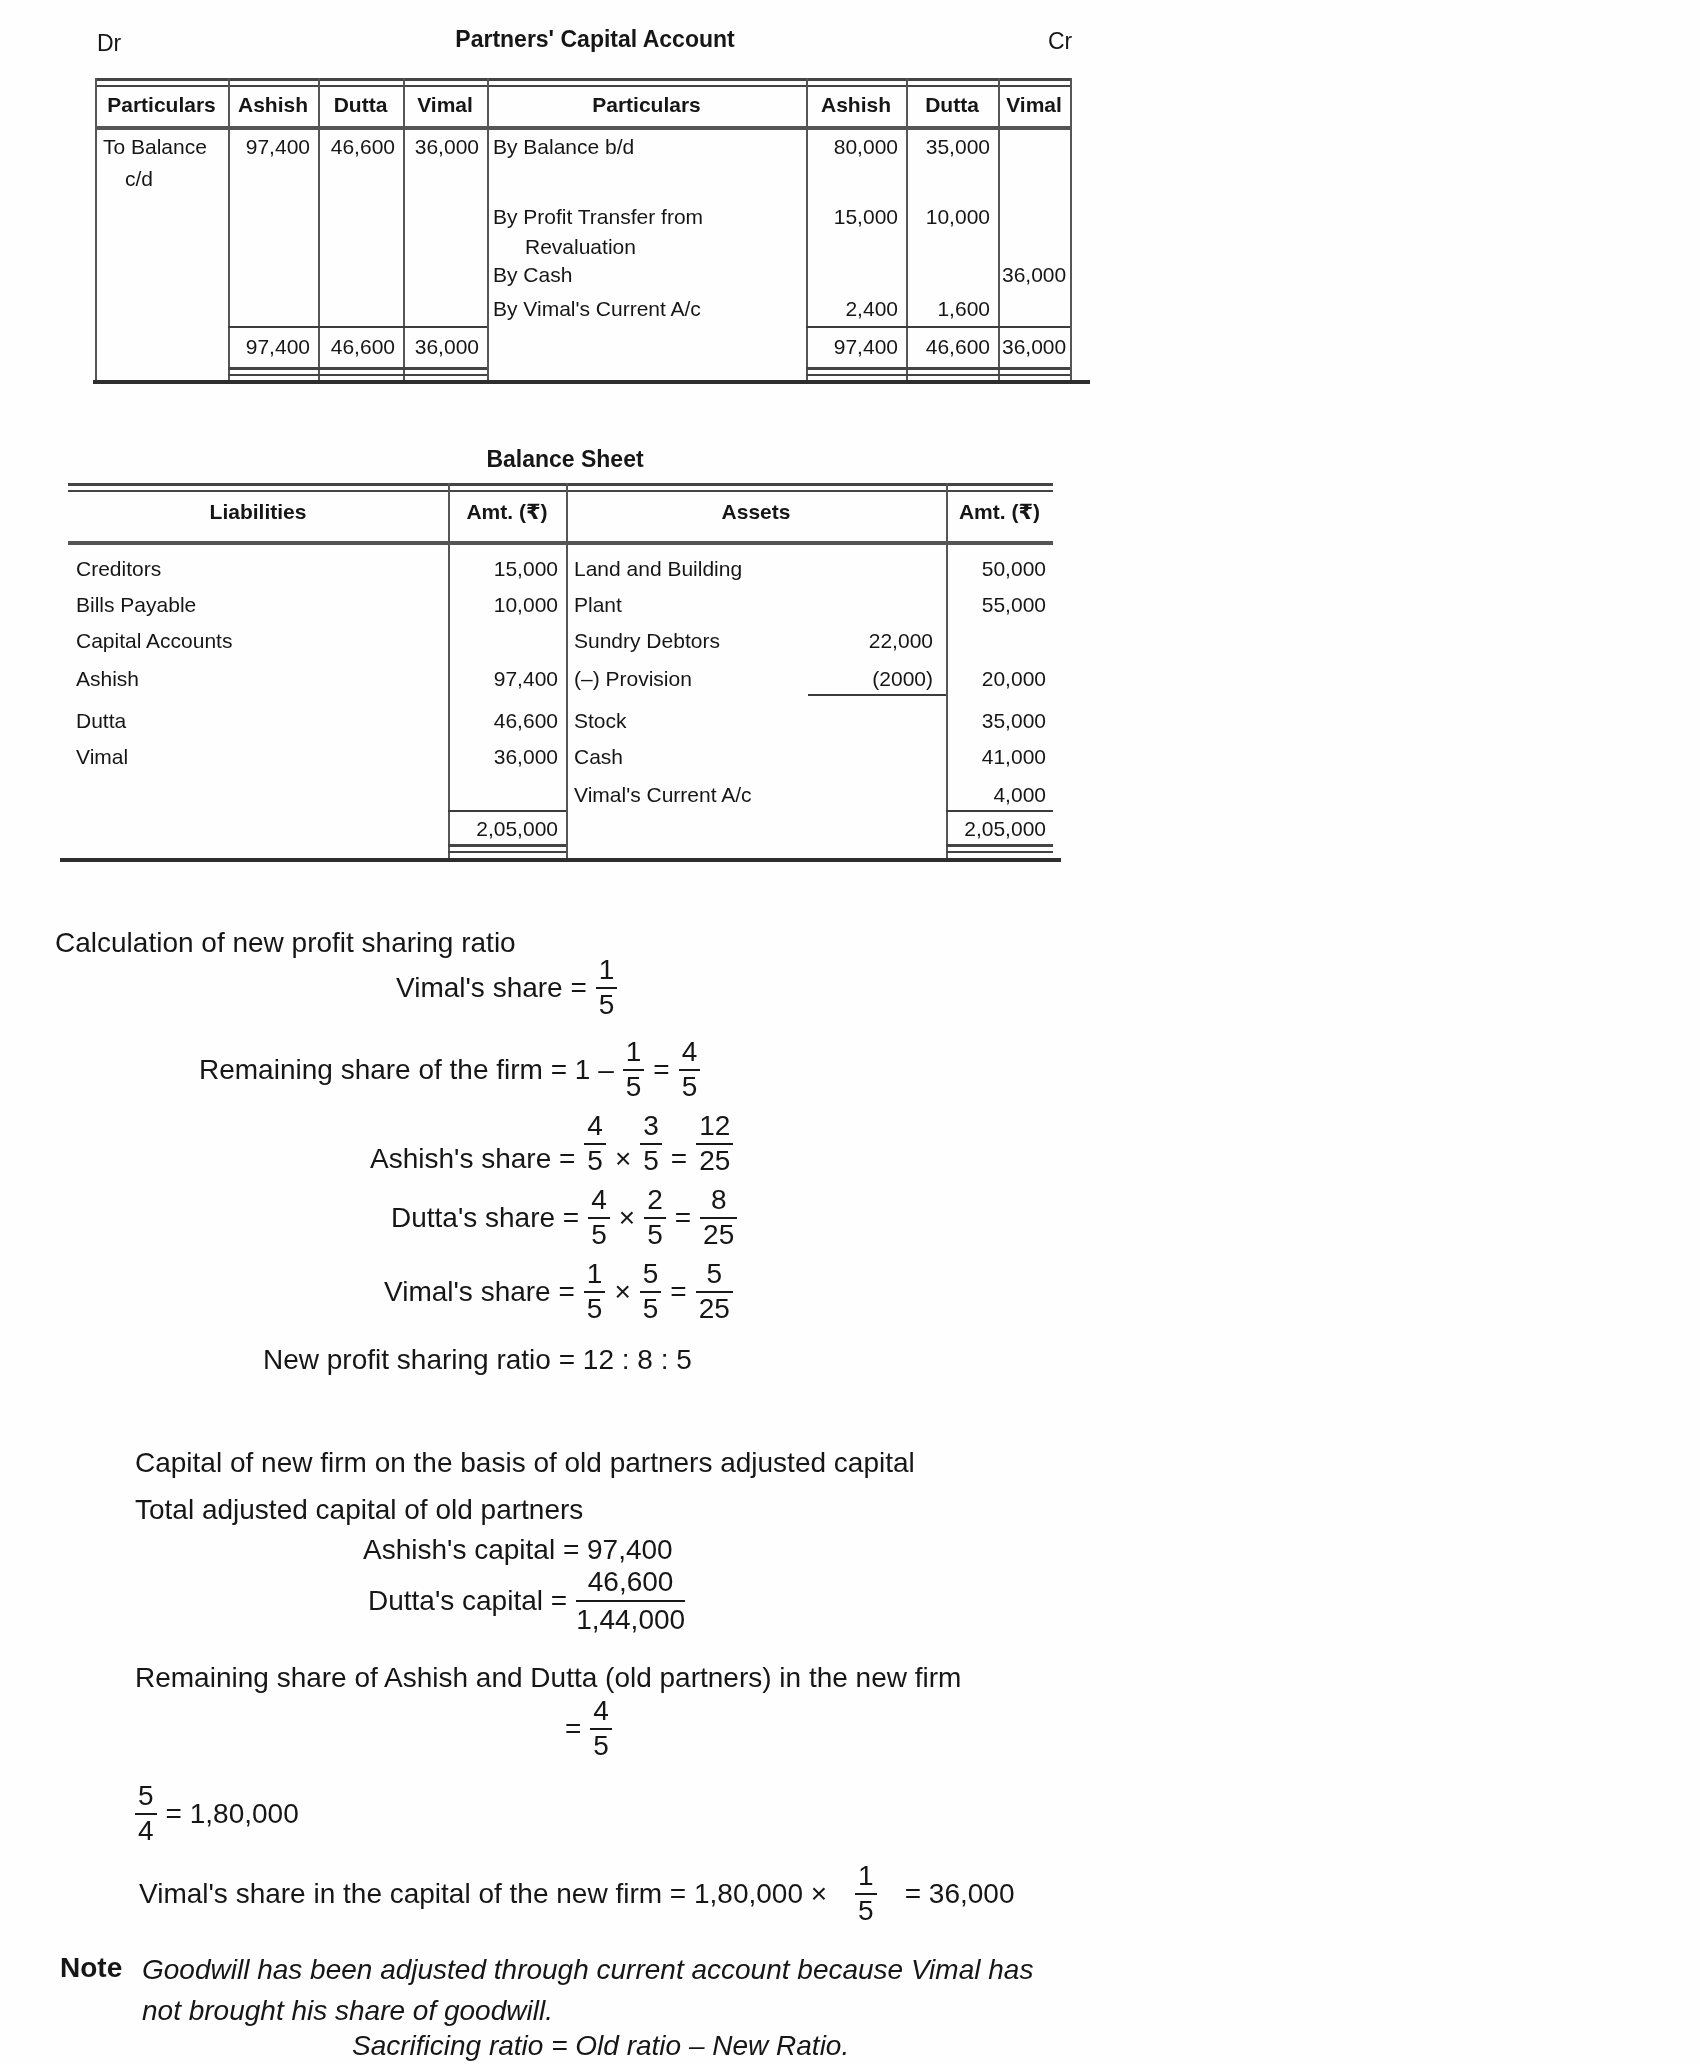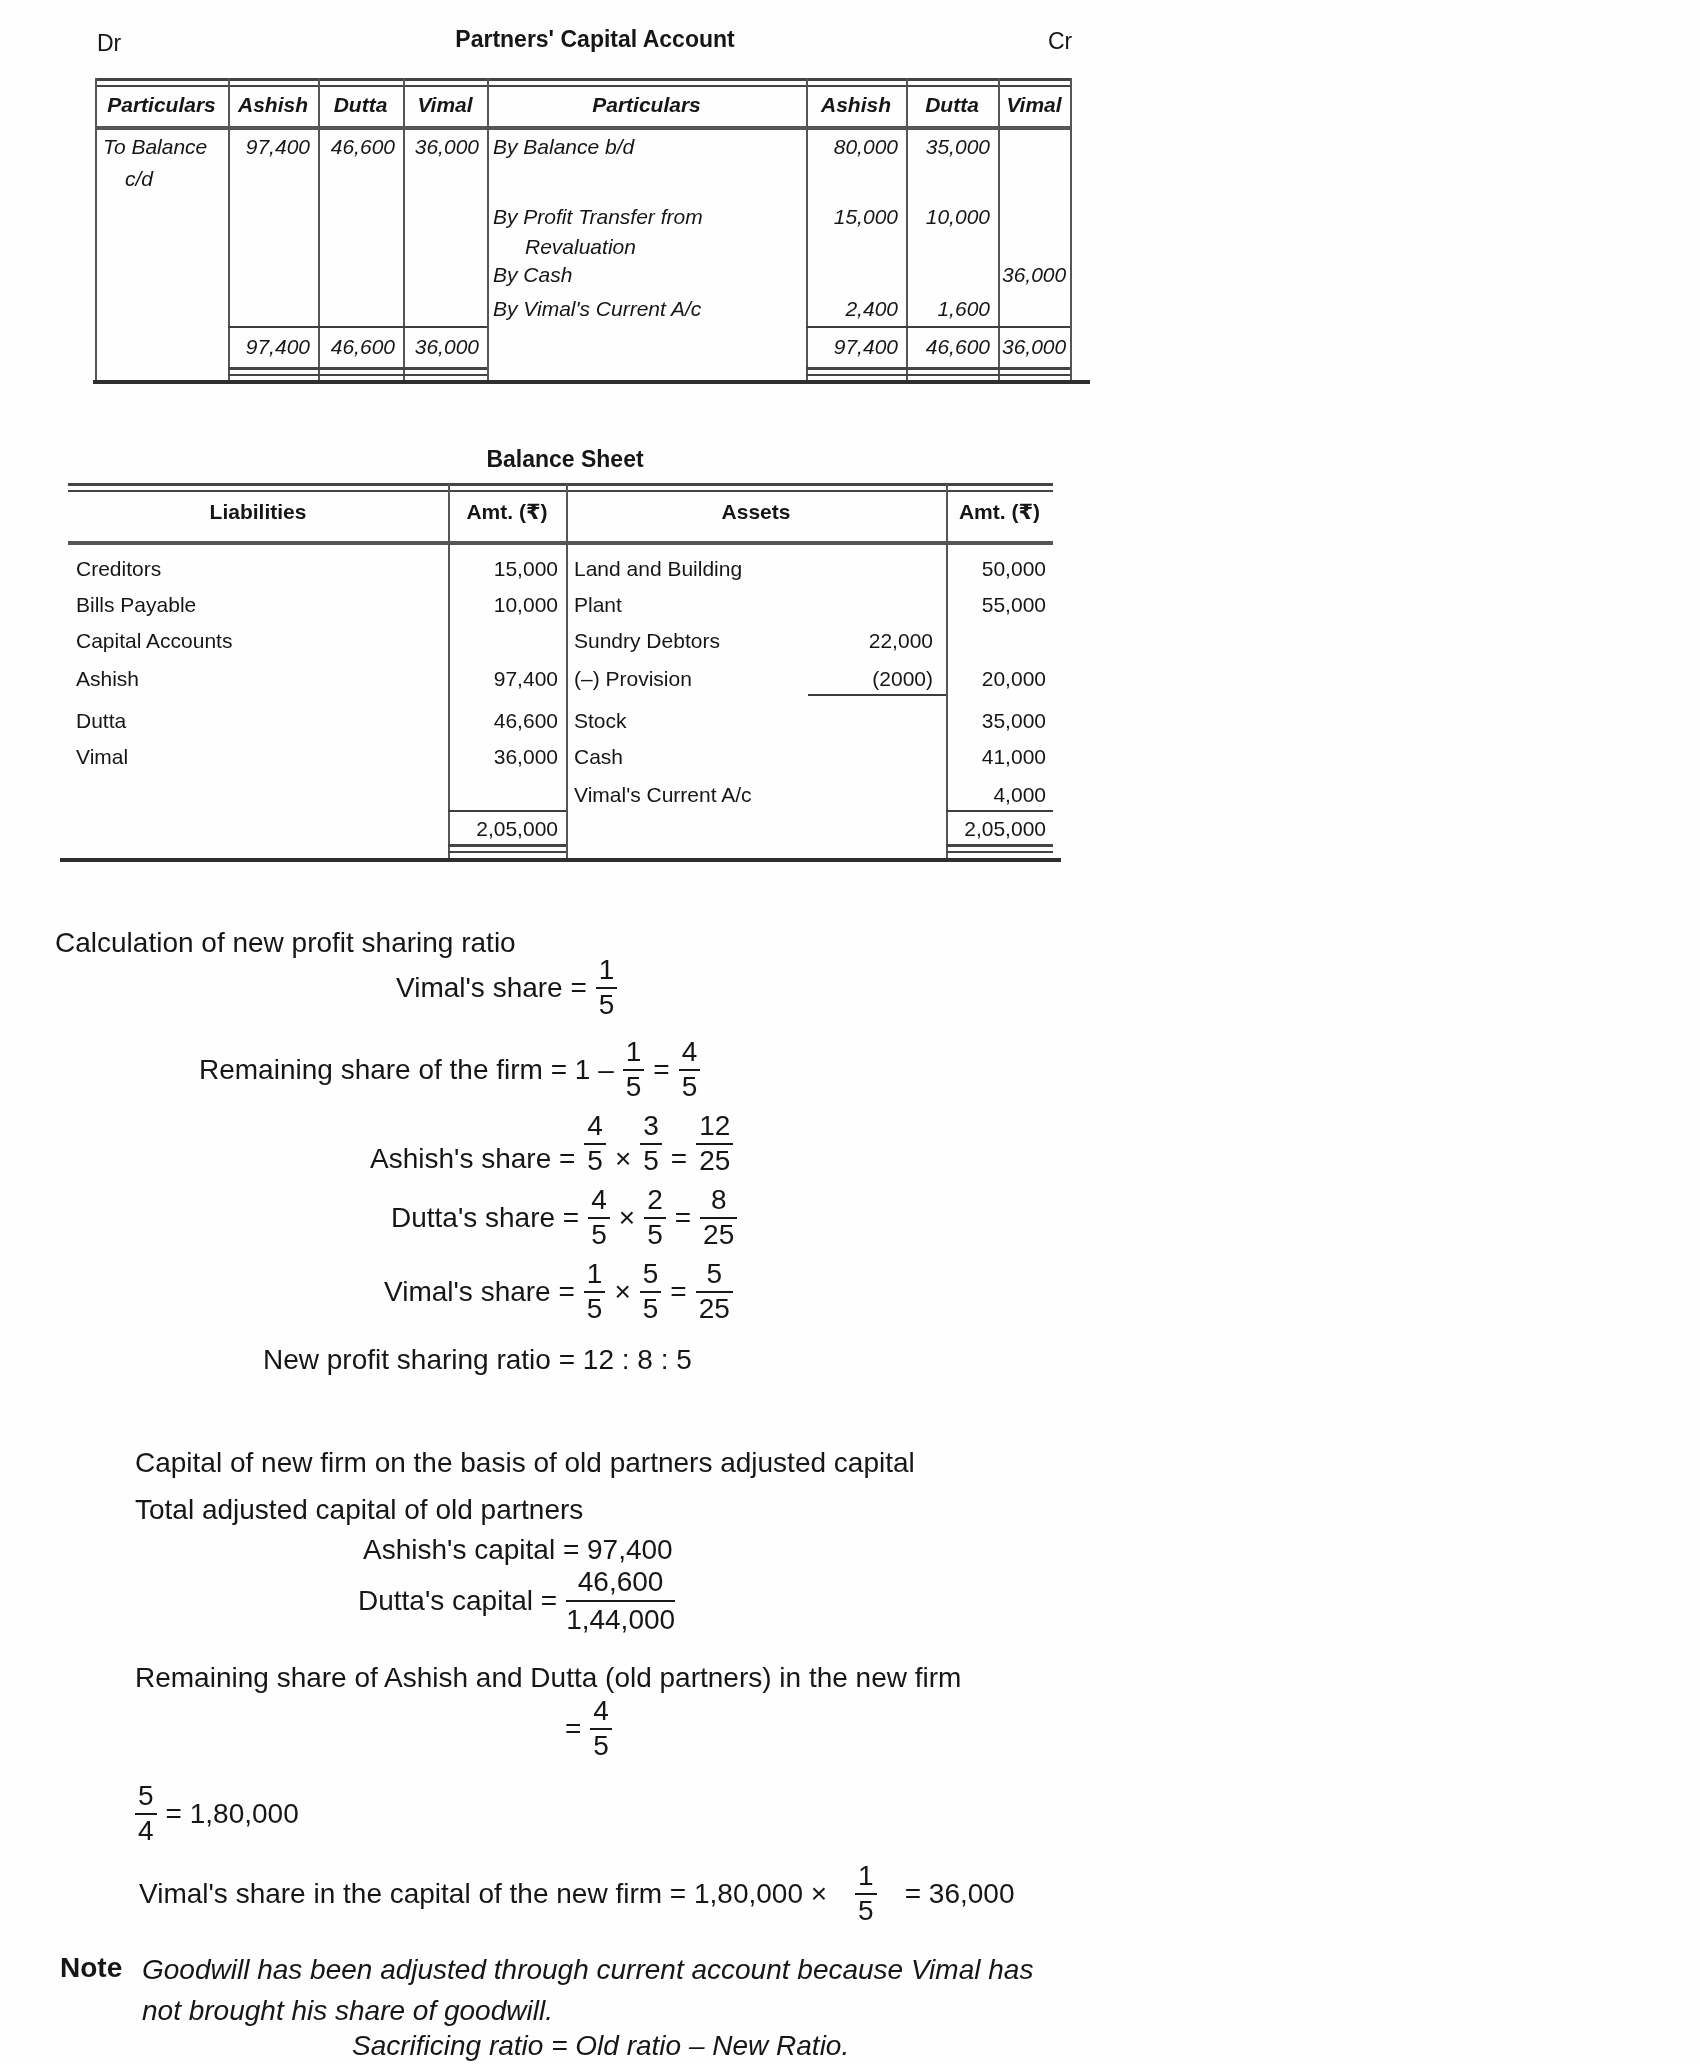--- a/index.html
+++ b/index.html
@@ -28,21 +28,21 @@
 </style>
 </head>
 <body>
 
 <div class="page">
 
   <div class="t fs27" style="left:97px;top:30px;">Dr</div>
   <div class="t fs27 b c" style="left:370px;top:26px;width:450px;">Partners' Capital Account</div>
   <div class="t fs27" style="left:1048px;top:28px;">Cr</div>
 
-  <div style="position:absolute;left:95px;top:78px;width:824px;height:310px;font-style:italic;">
+  <div style="position:absolute;left:95px;top:78px;width:824px;height:310px;">
 
     <div class="dbl" style="left:0;top:0;width:977px;"></div>
     <div class="band" style="left:0;top:48px;width:977px;"></div>
     <div class="vl" style="left:0;top:0;height:304px;"></div>
     <div class="vl" style="left:133px;top:0;height:304px;"></div>
     <div class="vl" style="left:223px;top:0;height:304px;"></div>
     <div class="vl" style="left:308px;top:0;height:304px;"></div>
     <div class="vl" style="left:392px;top:0;height:304px;"></div>
     <div class="vl" style="left:711px;top:0;height:304px;"></div>
     <div class="vl" style="left:811px;top:0;height:304px;"></div>
@@ -227,21 +227,21 @@
       <span class="dn">25</span>
     </span>
   </div>
 
   <div class="t fs28" style="left:263px;top:1342px;">New profit sharing ratio = 12 : 8 : 5</div>
 
   <div class="t fs28" style="left:135px;top:1445px;">Capital of new firm on the basis of old partners adjusted capital</div>
   <div class="t fs28" style="left:135px;top:1492px;">Total adjusted capital of old partners</div>
   <div class="t fs28" style="left:363px;top:1532px;">Ashish's capital = 97,400</div>
 
-  <div class="eq" style="left:358px;top:1566px;">
+  <div class="eq" style="left:368px;top:1566px;">
     <span>Dutta's capital =</span>
     <span class="stack">
       <span>46,600</span>
       <span class="dn">1,44,000</span>
     </span>
   </div>
 
   <div class="t fs28" style="left:135px;top:1660px;">Remaining share of Ashish and Dutta (old partners) in the new firm</div>
 
   <div class="eq" style="left:565px;top:1697px;">

